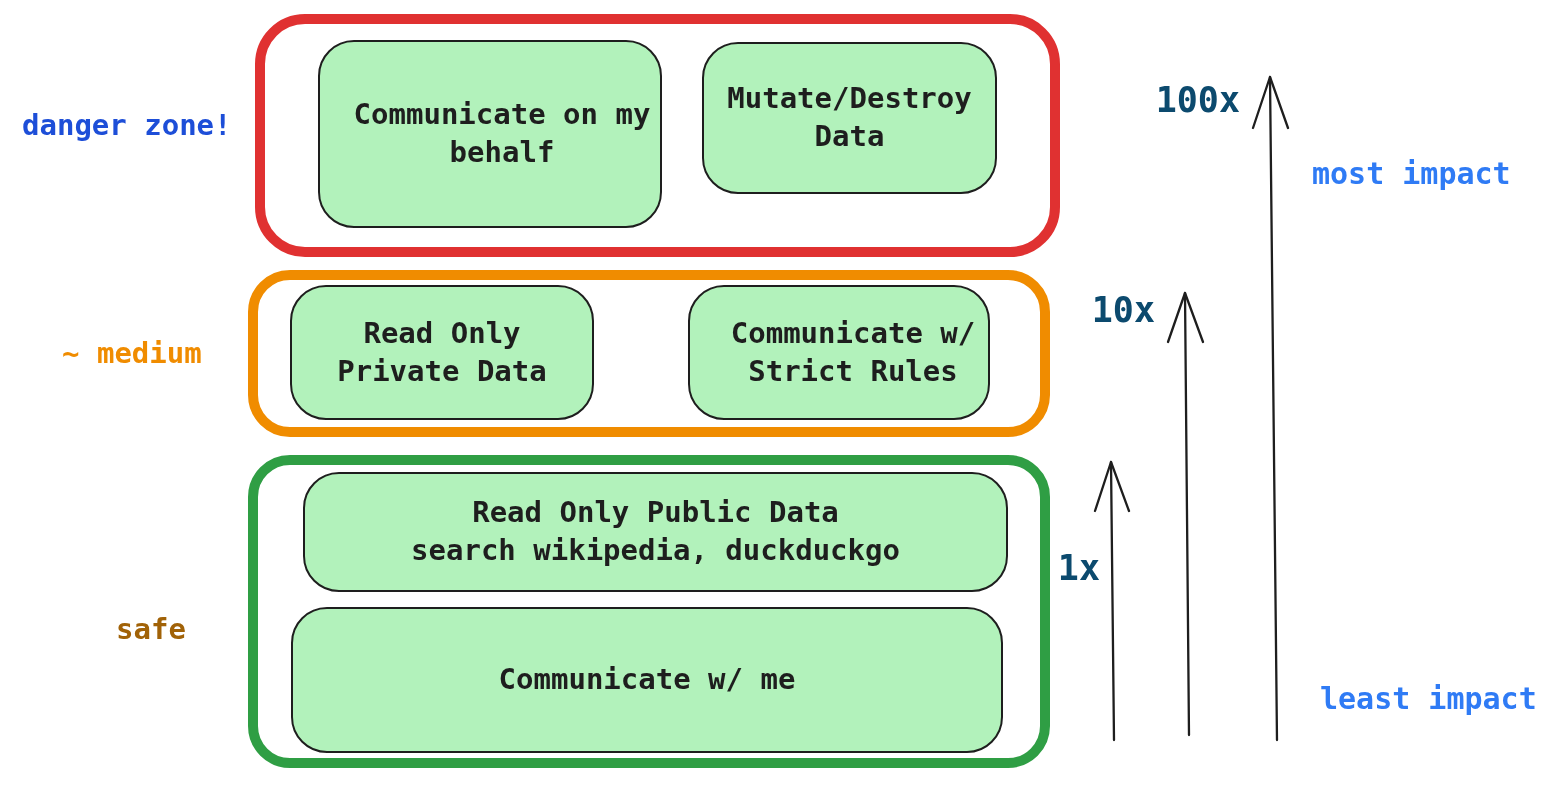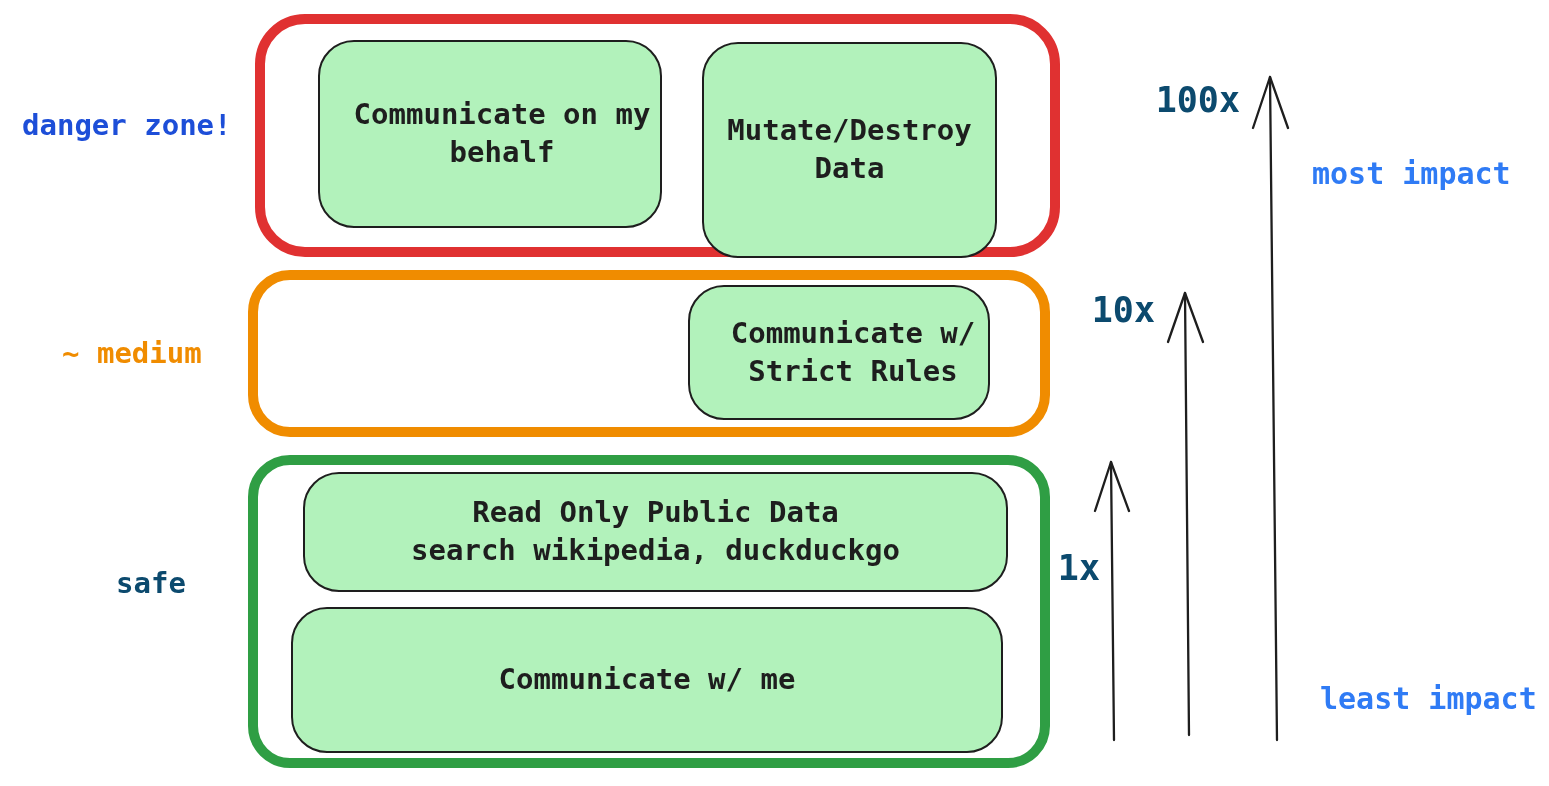--- a/index.html
+++ b/index.html
@@ -20,33 +20,33 @@
   
   .cap-box {
     position:absolute; box-sizing:border-box;
     background:#b2f2bb; border:2.5px solid #1e1e1e; border-radius:36px;
     display:flex; align-items:center; justify-content:center;
     text-align:center; white-space:pre-line;
     font-size:29px; line-height:1.3; font-weight:bold; color:#1e1e1e;
   }
   
   .box-communicate-behalf { left:53px;  top:16px; width:344px; height:188px;padding-left:24px; }
-  .box-mutate-destroy     { left:437px; top:18px; width:295px; height:216px; }
+  .box-mutate-destroy     { left:437px; top:18px; width:295px; height:152px; }
   
   .box-read-private       { left:32px;  top:5px;  width:304px; height:135px; }
   .box-communicate-strict { left:430px; top:5px;  width:302px; height:135px;padding-left:28px; }
   
   .box-read-public        { left:45px;  top:7px;   width:705px; height:120px; }
   .box-communicate-me     { left:33px;  top:142px; width:712px; height:146px; }
 
   
   .side-label { position:absolute; font-size:29px; font-weight:bold; white-space:nowrap; }
   .label-danger { left:22px;  top:108px; color:#1d4ed8; }
   .label-medium { left:62px;  top:336px; color:#f08c00; }
-  .label-safe   { left:116px; top:566px; color:#0c4a6e; }
+  .label-safe   { left:116px; top:612px; color:#a16207; }
 
   
   .arrow-layer { position:absolute; left:0; top:0; width:1549px; height:786px; pointer-events:none; }
   .mult-label { position:absolute; font-size:35px; font-weight:bold; color:#0c4a6e; text-align:right; }
   .label-100x { left:1140px; top:80px;  width:100px; }
   .label-10x  { left:1065px; top:290px; width:90px;  }
   .label-1x   { left:1015px; top:548px; width:85px;  }
 
   .impact-label { position:absolute; font-size:30px; font-weight:bold; color:#2f7bf5; white-space:nowrap; }
   .label-most  { left:1312px; top:156px; }
@@ -62,20 +62,22 @@
   <div class="side-label label-safe">safe</div>
 
   <div class="zone zone-danger">
     <div class="cap-box box-communicate-behalf">Communicate on my
 behalf</div>
     <div class="cap-box box-mutate-destroy">Mutate/Destroy
 Data</div>
   </div>
 
   <div class="zone zone-medium">
+    <div class="cap-box box-read-private">Read Only
+Private Data</div>
     <div class="cap-box box-communicate-strict">Communicate w/
 Strict Rules</div>
   </div>
 
   <div class="zone zone-safe">
     <div class="cap-box box-read-public">Read Only Public Data
 search wikipedia, duckduckgo</div>
     <div class="cap-box box-communicate-me">Communicate w/ me</div>
   </div>
 

